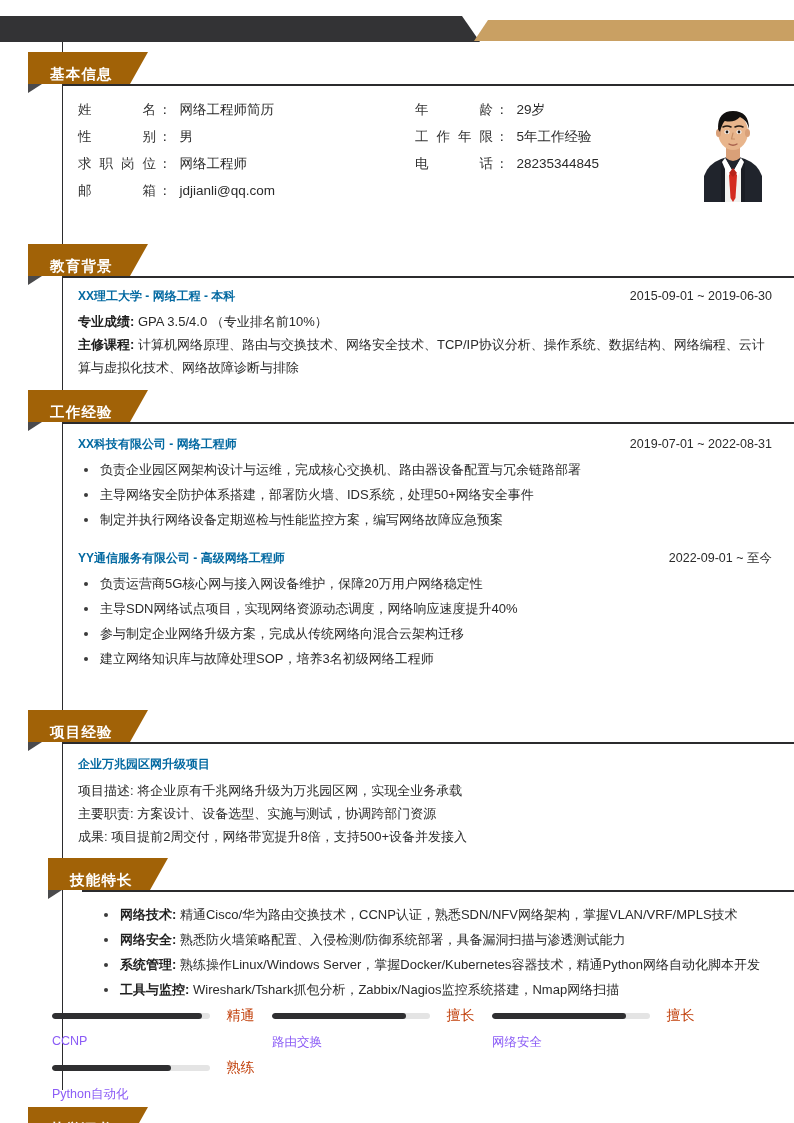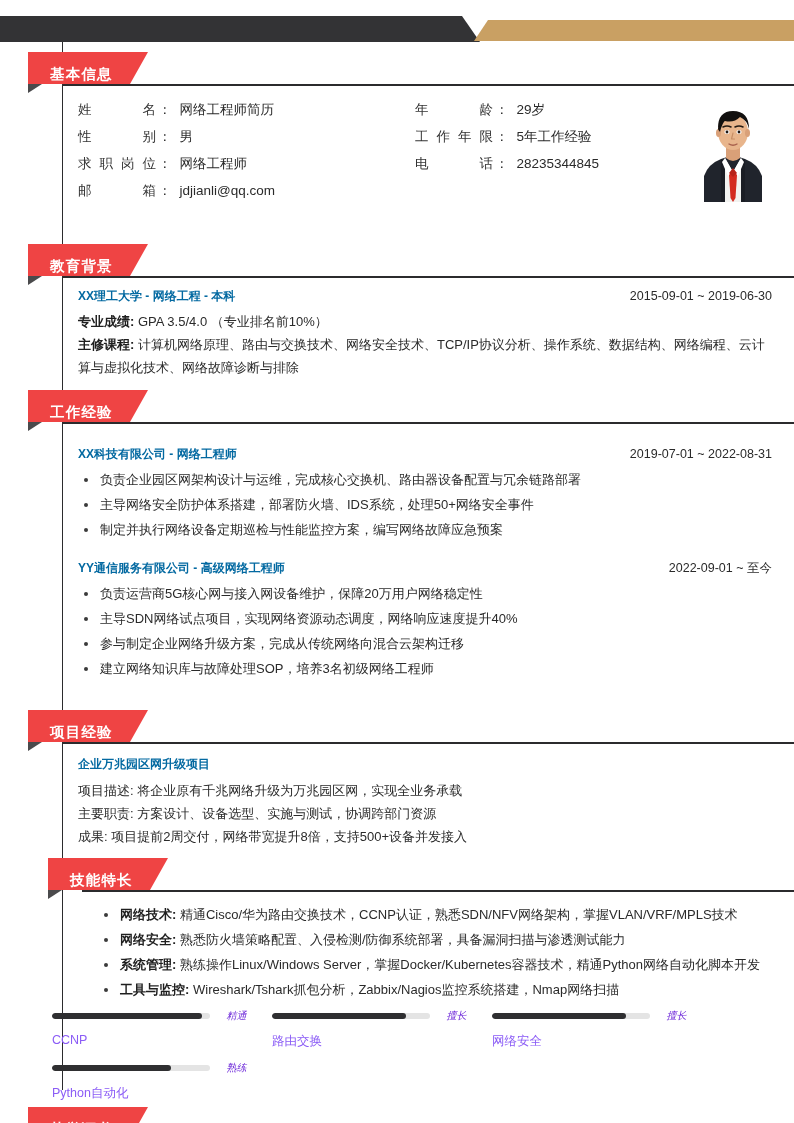--- a/index.html
+++ b/index.html
@@ -27,21 +27,21 @@
   .spine{
     position:absolute; left:62px; top:42px; width:1px; height:1048px;
     background:#2b2b2d;
   }
 
   
   .section{ position:absolute; left:0; width:794px; }
   .sec-head{ position:relative; height:32px; }
   .sec-tab{
     position:absolute; left:28px; top:0; height:32px; min-width:120px;
-    background:#ef4444;
+    background:#a16207;
     clip-path:polygon(0 0, 100% 0, calc(100% - 18px) 100%, 0 100%);
     padding:12px 34px 0 22px;
     display:flex; align-items:center;
   }
   .sec-tab span{
     color:#fff; font-size:14.5px; font-weight:bold; letter-spacing:1.2px;
     white-space:nowrap;
   }
   .sec-notch{
     position:absolute; left:28px; top:32px; width:14px; height:9px;
@@ -102,21 +102,21 @@
   .bars{ position:relative; padding-left:78px; padding-top:6px; }
   .bar-item{ position:absolute; width:210px; }
   .bar-track{
     display:inline-block; vertical-align:middle;
     width:158px; height:6px; border-radius:3px; background:#e4e4e4;
     position:relative; overflow:hidden;
   }
   .bar-fill{ position:absolute; left:0; top:0; height:6px; border-radius:3px; background:#2f2f31; }
   .bar-level{
     display:inline-block; vertical-align:middle; margin-left:12px;
-    font-size:10px; color:#6d28d9;font-style:italic;
+    font-size:14px; color:#c2410c;
   }
   .bar-name{ display:block; margin-top:9px; font-size:12.5px; color:#8b5cf6; }
 
   
   .cut{ position:absolute; left:0; bottom:0; width:794px; height:16px; overflow:hidden; }
 </style>
 </head>
 <body>
 
 <div class="top-banner">
@@ -258,21 +258,21 @@
       <span>工作经验</span>
     </div>
     <div class="sec-stripes" style="left:144px;">
       <i style="left:4px;"></i>
         <i style="left:14px;"></i>
     </div>
     <div class="sec-notch"></div>
     <div class="sec-rule"></div>
   </div>
 
-  <div class="sec-body" style="padding-top:24px;">
+  <div class="sec-body" style="padding-top:14px;">
     <div class="entry">
       <div class="entry-head">
         <div class="entry-title">XX科技有限公司 - 网络工程师</div>
         <div class="entry-date">2019-07-01 ~ 2022-08-31</div>
       </div>
       <ul class="bullets">
         <li>负责企业园区网架构设计与运维，完成核心交换机、路由器设备配置与冗余链路部署</li>
         <li>主导网络安全防护体系搭建，部署防火墙、IDS系统，处理50+网络安全事件</li>
         <li>制定并执行网络设备定期巡检与性能监控方案，编写网络故障应急预案</li>
       </ul>

